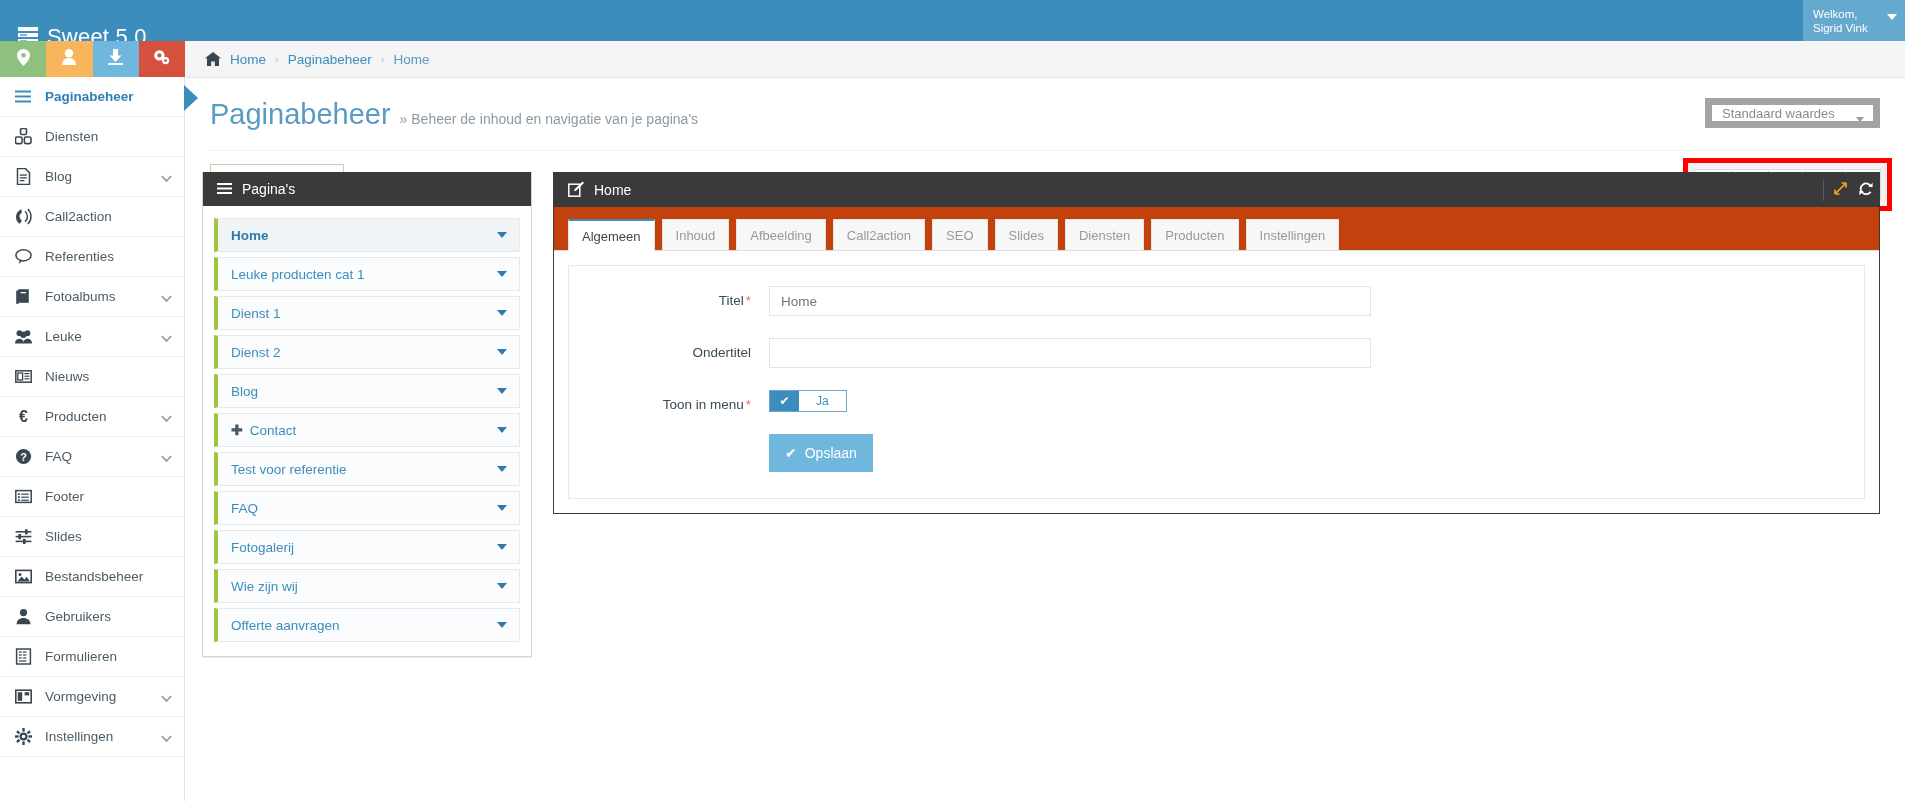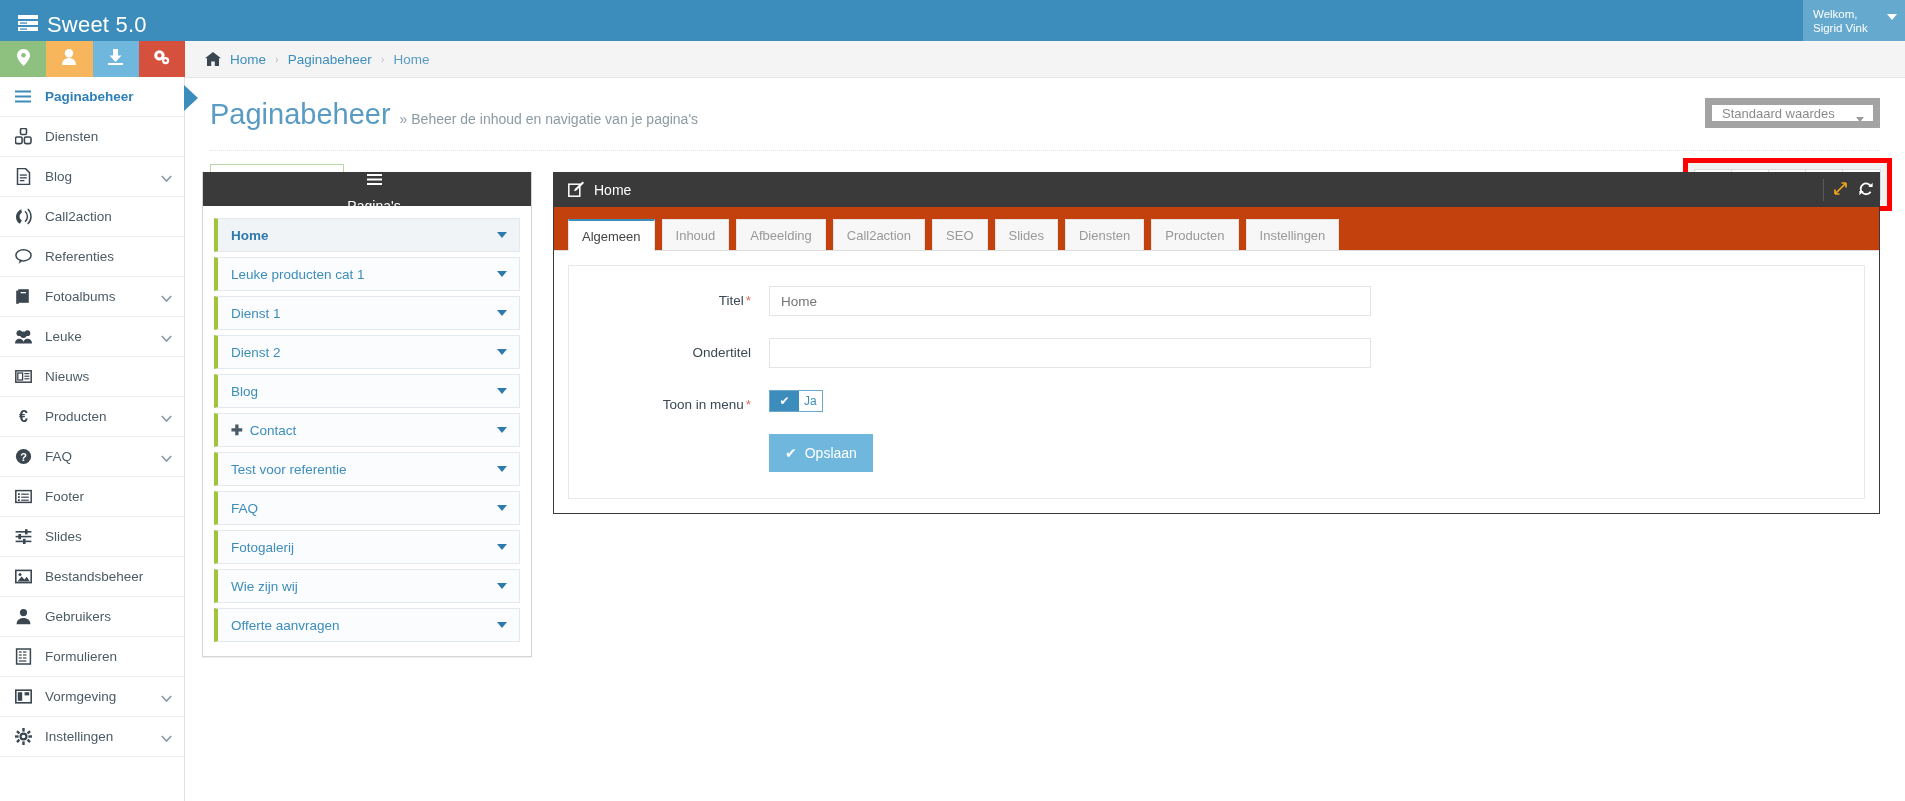--- a/index.html
+++ b/index.html
@@ -10,21 +10,21 @@
     overflow: hidden;
   }
   body { position: relative; }
 
   
   .topbar {
     position: absolute; left: 0; top: 0; width: 1905px; height: 41px;
     background: #3c8dbc; color: #fff;
   }
   .brand {
-    position: absolute; left: 18px; top: 4px; height: 41px;
+    position: absolute; left: 18px; top: 16px; height: 41px;
     display: flex; align-items: center; gap: 9px;
     font-size: 22px; font-weight: 400; letter-spacing: .2px;
   }
   .brand-icon { display: block; }
   .user-box {
     position: absolute; right: 0; top: 0; height: 41px; width: 102px;
     background: #66a9ce; color: #fff;
     display: flex; align-items: center; padding: 0 22px 0 10px;
     font-size: 11.5px; line-height: 14px;
   }
@@ -136,21 +136,20 @@
   
   .pages-panel {
     position: absolute; left: 17px; top: 94px; width: 330px;
     background: #fff; border: 1px solid #d2d6d8; border-top: none;
     box-shadow: 0 1px 1px rgba(0,0,0,.06);
   }
   .panel-head {
     height: 34px; background: #3a3a3a; color: #fff;
     display: flex; align-items: center; gap: 10px; padding-left: 14px;
     font-size: 14px;
-    flex-direction: column;
   }
   .panel-body { padding: 12px 11px 14px 11px; }
   .page-row {
     height: 34px; margin-bottom: 5px;
     border: 1px solid #e3e9ee; border-left: 4px solid #a0c53a;
     background: #fbfcfd; display: flex; align-items: center;
     padding: 0 12px 0 13px; cursor: pointer; position: relative;
   }
   .page-row:last-child { margin-bottom: 0; }
   .page-row.first { background: #f1f4f6; }
@@ -210,21 +209,21 @@
   }
   .toggle {
     display: inline-flex; align-items: stretch; height: 22px;
     border: 1px solid #6ba8cf; background: #fff; cursor: pointer;
   }
   .toggle .on {
     width: 29px; background: #3c8dbc; color: #fff;
     display: flex; align-items: center; justify-content: center; font-size: 12px;
   }
   .toggle .txt {
-    padding: 0 5px; display: flex; align-items: center;
+    padding: 0 17px; display: flex; align-items: center;
     font-size: 12px; color: #3c8dbc;
   }
   .save-btn {
     margin-left: 200px; padding: 0 16px; height: 38px;
     background: #6fb7dd; color: #fff; border: none;
     display: inline-flex; align-items: center; gap: 8px;
     font-size: 14px; cursor: pointer; font-family: "Liberation Sans", sans-serif;
   }
 </style>
 </head>

